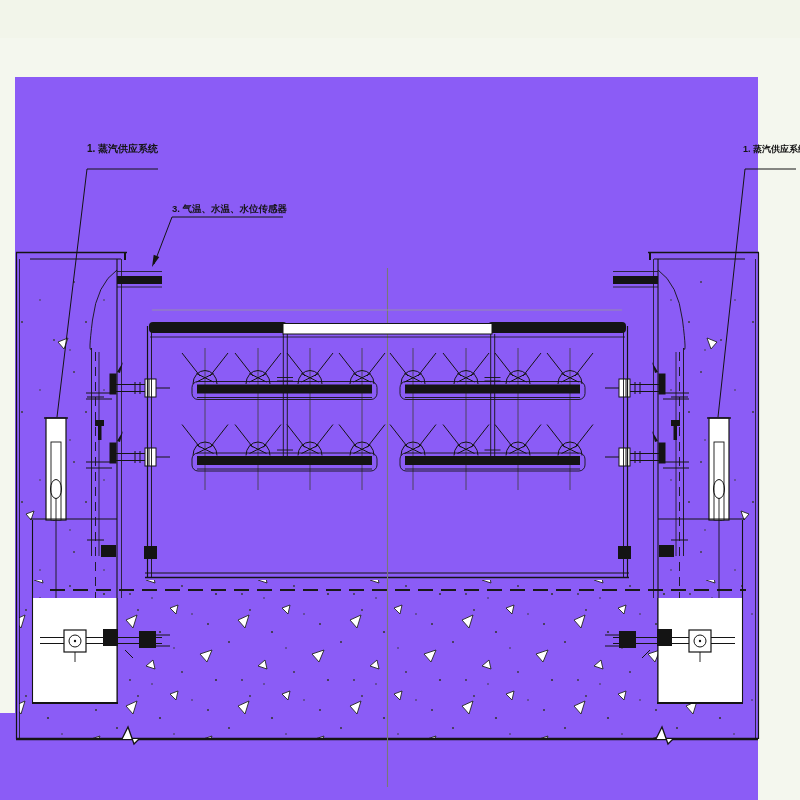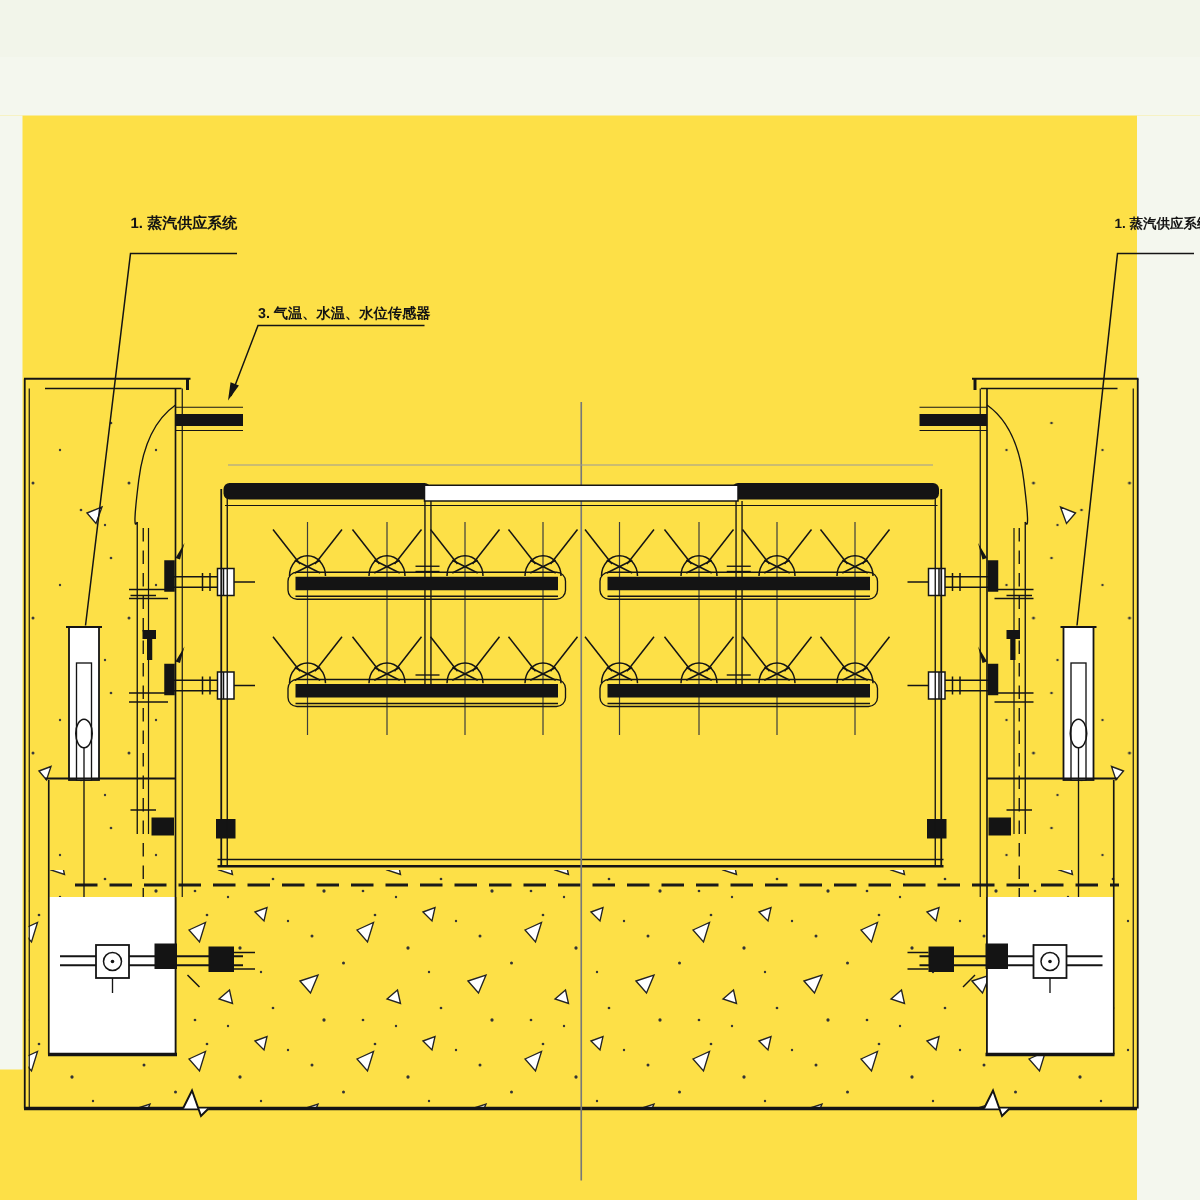--- a/index.html
+++ b/index.html
@@ -1,16 +1,16 @@
 <!DOCTYPE html>
 <html><head>
 <meta charset="utf-8">
 <style>
   html,body{margin:0;padding:0;background:#ffffff;}
-  #stage{position:relative;width:800px;height:800px;background:#fde047;overflow:hidden;
+  #stage{position:relative;width:800px;height:800px;background:#8b5cf6;overflow:hidden;
          font-family:"Liberation Sans",sans-serif;}
   svg{position:absolute;left:0;top:0;}
   svg text{font-family:"Liberation Sans","DejaVu Sans",sans-serif;font-weight:bold;fill:#141414;}
 </style>
 </head>
 <body>
 
 <div id="stage">
 <svg width="800" height="800" viewBox="0 0 800 800">
   <defs>

